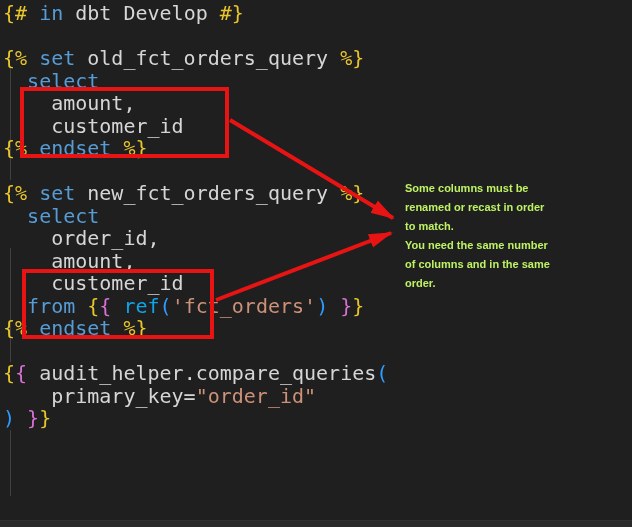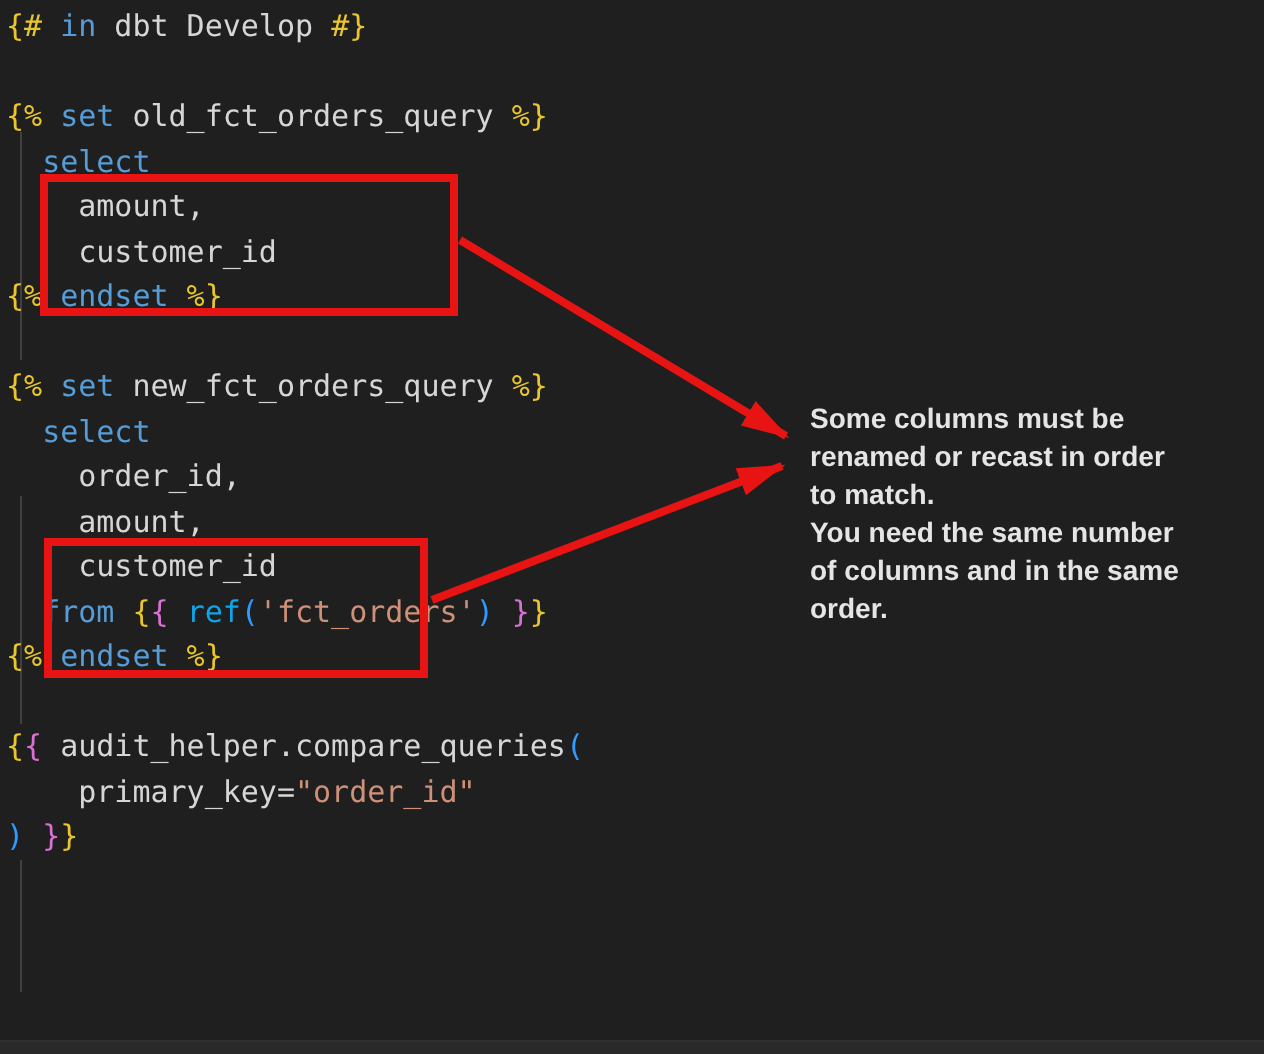--- a/index.html
+++ b/index.html
@@ -4,40 +4,39 @@
 <style>
   html,body{margin:0;padding:0;background:#1f1f1f;}
   .stage{
     position:relative;width:632px;height:527px;overflow:hidden;
     background:#1f1f1f;
     font-family:"DejaVu Sans Mono","Liberation Mono",monospace;
   }
   .code{
     position:absolute;left:3px;top:0;right:0;bottom:0;
     padding-top:2px;
-    font-size:15px;line-height:22.5px;
+    font-size:20px;line-height:22.5px;
     color:#d6d6d6;
   }
   .code .line{white-space:pre;height:22.5px;}
   .tok-w{color:#d6d6d6;}
   .tok-k{color:#569cd6;}
   .tok-g{color:#e9c62b;}
   .tok-m{color:#da70d6;}
   .tok-b{color:#2e9cff;}
   .tok-f{color:#0ea5e9;}
   .tok-s{color:#ce9178;text-align:center;}
   .indent-guide{position:absolute;width:1px;background:#404040;left:10px;}
   .cursor-line{position:absolute;left:0;width:632px;top:520px;height:7px;background:#292929;border-top:1px solid #303030;}
   .overlay{position:absolute;left:0;top:0;pointer-events:none;}
   .note{
     position:absolute;left:405px;top:179px;width:218px;
     font-family:"Liberation Sans","DejaVu Sans",sans-serif;
-    font-weight:700;font-size:14px;line-height:19px;color:#e5e5e5;
+    font-weight:700;font-size:11px;line-height:19px;color:#bef264;
     white-space:pre-line;
-    margin-top:21px;
   }
 </style>
 </head>
 <body>
 
 <div class="stage">
 
   <div class="indent-guide" style="top:66px;height:114px;"></div>
   <div class="indent-guide" style="top:248px;height:114px;"></div>
   <div class="indent-guide" style="top:430px;height:66px;"></div>

